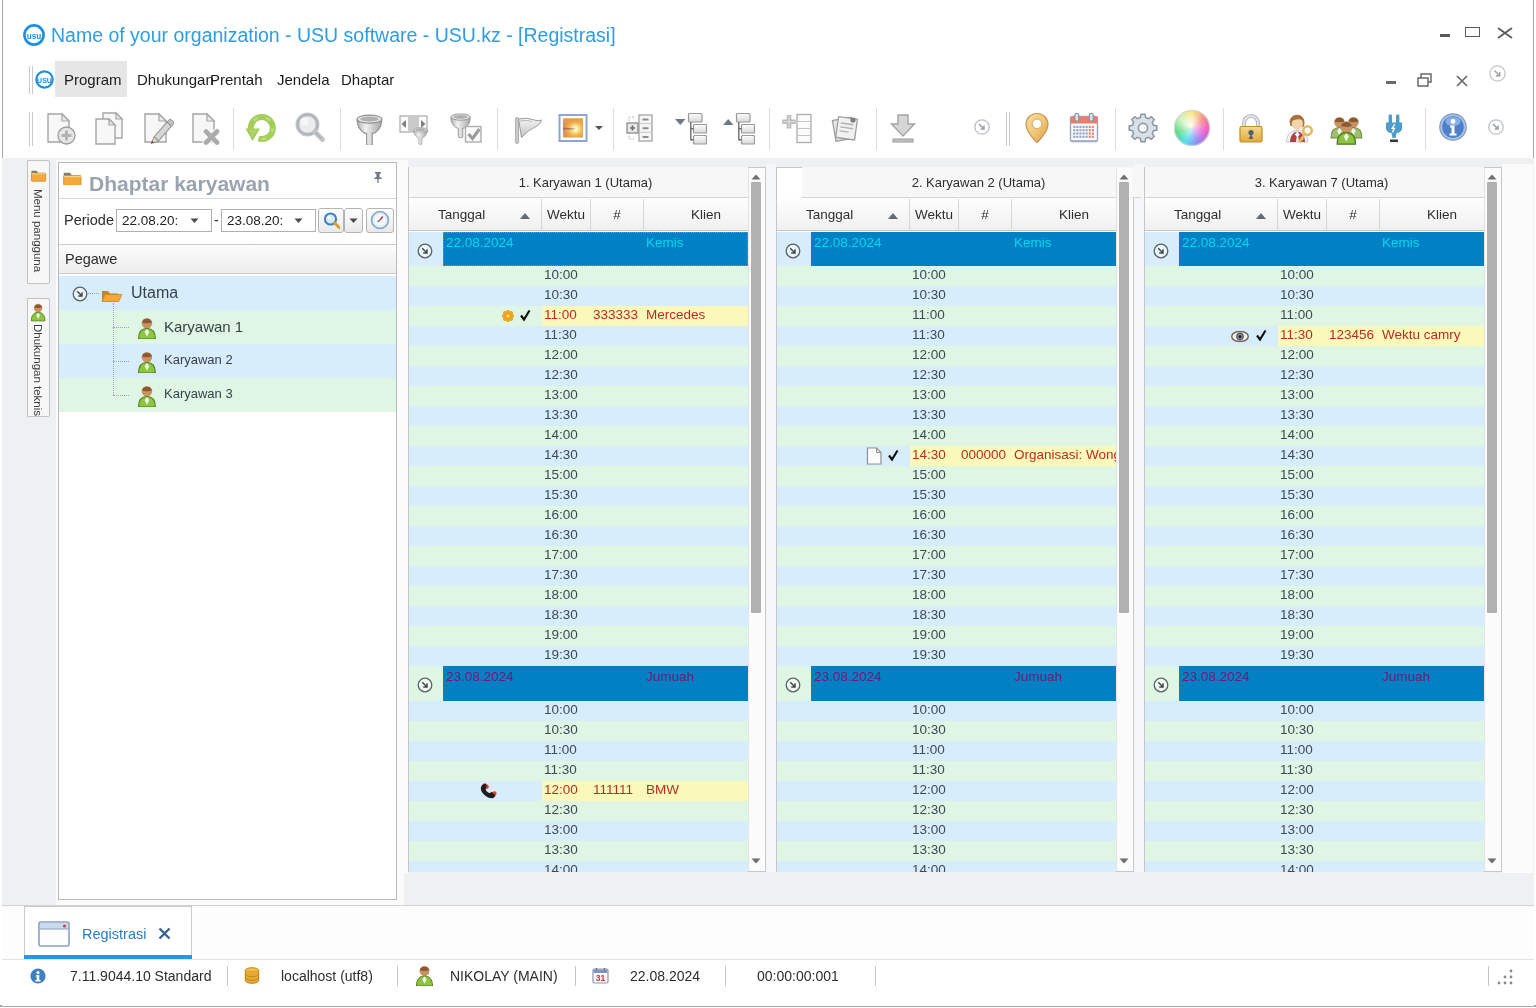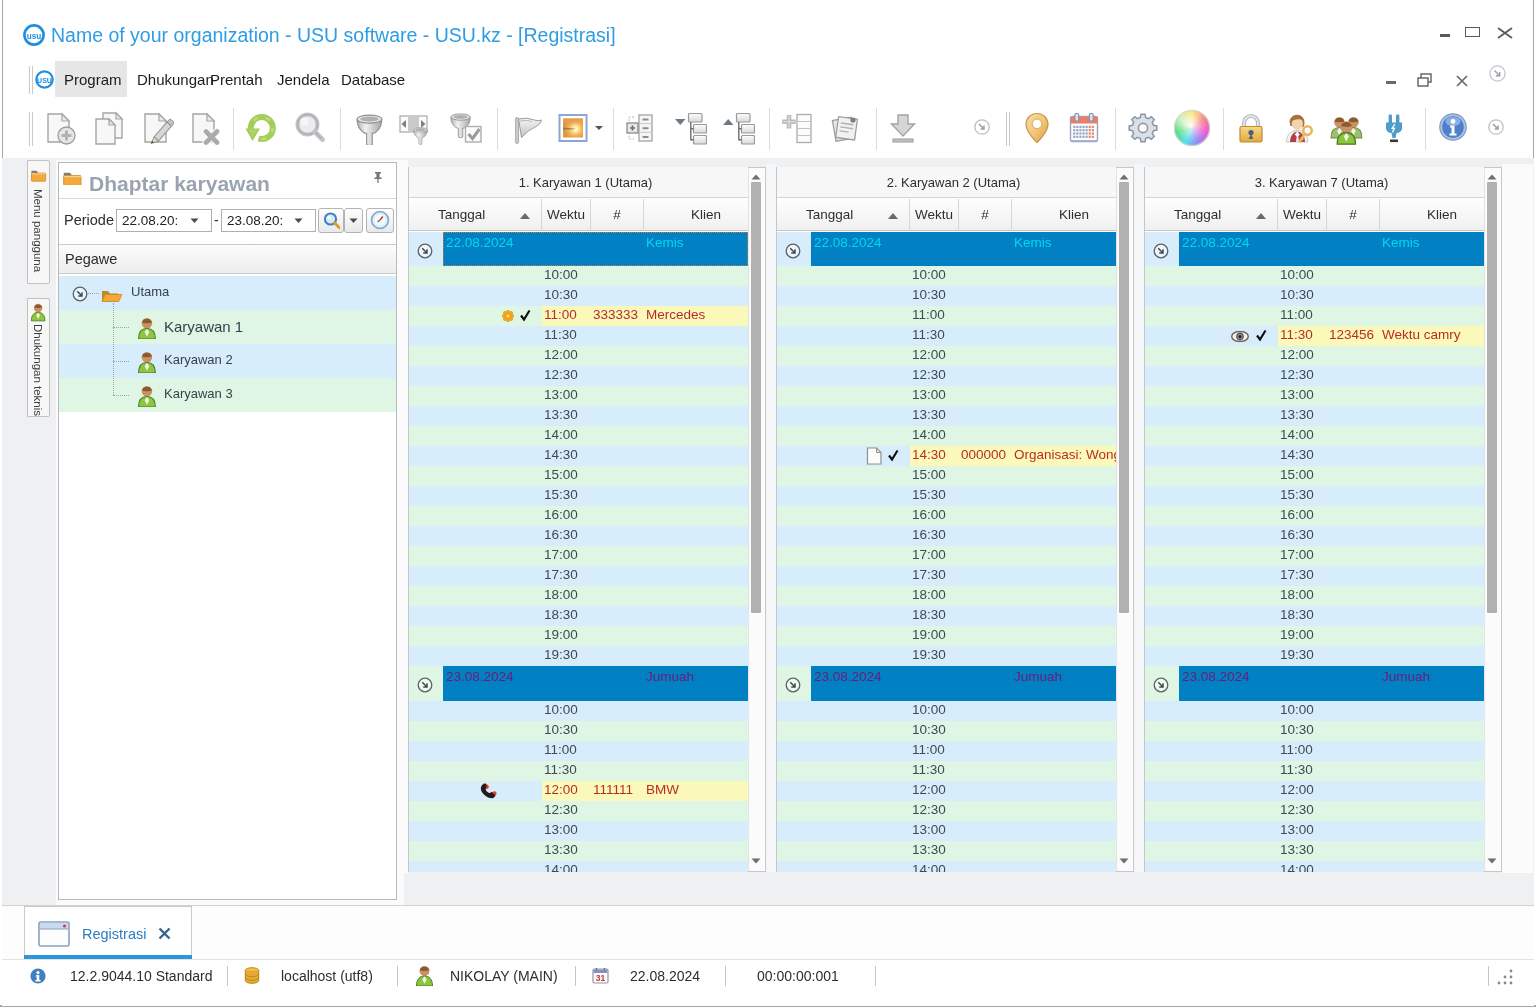--- a/index.html
+++ b/index.html
@@ -55,21 +55,21 @@
 <div class="grip" style="left:32px;top:66px;height:28px"></div>
 <svg class="abs" style="left:35px;top:70px;" width="19" height="19" viewBox="0 0 19 19" xmlns="http://www.w3.org/2000/svg">
     <circle cx="9.5" cy="9.5" r="8.2" fill="#fff" stroke="#1e8fe0" stroke-width="2.2"></circle>
     <text x="9.5" y="12.6" font-size="7" font-weight="bold" fill="#1e8fe0" text-anchor="middle" font-family="Liberation Sans">USU</text>
   </svg>
 <div class="abs" style="left:55px;top:61px;width:72px;height:36px;background:#e6e6e6"></div>
 <div class="abs menuitem" style="left:64px;top:71px;">Program</div>
 <div class="abs menuitem" style="left:137px;top:71px;">Dhukungan</div>
 <div class="abs menuitem" style="left:210px;top:71px;">Prentah</div>
 <div class="abs menuitem" style="left:277px;top:71px;">Jendela</div>
-<div class="abs menuitem" style="left:341px;top:71px;">Database</div>
+<div class="abs menuitem" style="left:341px;top:71px;">Dhaptar</div>
 <div class="abs" style="left:1386px;top:81px;width:10px;height:2.5px;background:#6a6a6a"></div>
 <svg class="abs" style="left:1417px;top:73px;" width="15" height="14" viewBox="0 0 15 14" xmlns="http://www.w3.org/2000/svg">
     <rect x="4" y="1" width="10" height="8" fill="none" stroke="#6a6a6a" stroke-width="1.5"></rect>
     <rect x="1" y="5" width="10" height="8" fill="#fff" stroke="#6a6a6a" stroke-width="1.5"></rect>
   </svg>
 <svg class="abs" style="left:1456px;top:75px;" width="12" height="12" viewBox="0 0 12 12" xmlns="http://www.w3.org/2000/svg">
     <path d="M1 1 L11 11 M11 1 L1 11" stroke="#6a6a6a" stroke-width="1.7"></path>
   </svg>
 <svg class="abs" style="left:1489px;top:65px;" width="17" height="17" viewBox="0 0 17 17" xmlns="http://www.w3.org/2000/svg">
     <circle cx="8.5" cy="8.5" r="7.6" fill="none" stroke="#c3c7cb" stroke-width="1.3"></circle>
@@ -457,21 +457,21 @@
 <div class="abs" style="left:113px;top:395px;width:16px;height:1px;border-top:1px dotted #9aa5ae"></div>
 <div class="abs" style="left:88px;top:293px;width:11px;height:1px;border-top:1px dotted #9aa5ae"></div>
 <svg class="abs" style="left:72px;top:286px;" width="16" height="16" viewBox="0 0 16 16" xmlns="http://www.w3.org/2000/svg">
     <circle cx="8" cy="8" r="6.8" fill="rgba(255,255,255,0.5)" stroke="#5a6268" stroke-width="1.3"></circle>
     <path d="M5.2 5.2 l4.6 4.6 m0.2 -3.6 l0 3.8 l-3.8 0" fill="none" stroke="#444b50" stroke-width="1.5"></path>
   </svg>
 <svg class="abs" style="left:100px;top:285px;" width="23" height="18" viewBox="0 0 23 18" xmlns="http://www.w3.org/2000/svg">
     <path d="M2 16.5 V6 h6 l2 2.5 h8 V 16.5 z" fill="#b98a2e"></path>
     <path d="M2 16.5 l3.2 -7 h16.8 l-3.2 7 z" fill="#f3a93c" stroke="#d08a1e" stroke-width="0.8"></path>
   </svg>
-<div class="abs" style="left:131px;top:284px;font-size:13px;color:#37424c">Utama</div>
+<div class="abs" style="left:131px;top:284px;font-size:16px;color:#37424c">Utama</div>
 <svg class="abs" style="left:137px;top:317px;" width="19" height="22" viewBox="0 0 19 22" xmlns="http://www.w3.org/2000/svg">
     <g transform="translate(0.5 0) scale(1.05)">
       <circle cx="9" cy="6" r="5" fill="#cb9064"></circle>
       <path d="M4.3 5 a5 5 0 0 1 9.4 0 c-1.6 1.3 -7.8 1.3 -9.4 0z" fill="#8a5a30"></path>
       <path d="M1 21 c0 -7 3.5 -10 8 -10 c4.5 0 8 3 8 10 z" fill="#8cc63e" stroke="#4a7a18" stroke-width="1"></path>
       <path d="M9 11.2 l2.2 3.2 l-2.2 4.4 l-2.2 -4.4 z" fill="#f4f8f4" opacity="0.95"></path>
     </g>
   </svg>
 <div class="abs" style="left:164px;top:318px;font-size:15px;color:#37424c">Karyawan 1</div>
 <svg class="abs" style="left:137px;top:351px;" width="19" height="22" viewBox="0 0 19 22" xmlns="http://www.w3.org/2000/svg">
@@ -607,21 +607,21 @@
 </div>
 <div class="sbar abs" style="left:748px;top:168px;width:16px;height:703px"></div>
 <svg class="abs" style="left:751px;top:174px;" width="10" height="6" viewBox="0 0 10 6" xmlns="http://www.w3.org/2000/svg">
     <path d="M5 0.5 L9.5 5.5 H0.5 z" fill="#6f6f6f"></path>
   </svg>
 <svg class="abs" style="left:751px;top:858px;" width="10" height="6" viewBox="0 0 10 6" xmlns="http://www.w3.org/2000/svg">
     <path d="M5 5.5 L9.5 0.5 H0.5 z" fill="#6f6f6f"></path>
   </svg>
 <div class="thumb" style="left:751px;top:182px;width:10px;height:431px"></div>
 <div class="col" style="left:776px;width:358px"></div>
-<div class="coltitle" style="left:777px;width:339px;top:167px">2. Karyawan 2 (Utama)</div>
+<div class="coltitle" style="left:802px;width:339px;top:167px">2. Karyawan 2 (Utama)</div>
 <div class="colhdr" style="left:777px;width:339px;top:198px;height:33px"></div>
 <div class="hcell" style="left:777px;top:199px;width:133px;height:32px;padding-left:29px">Tanggal</div>
 <svg class="abs" style="left:887px;top:212px;" width="12" height="8" viewBox="0 0 12 8" xmlns="http://www.w3.org/2000/svg">
     <path d="M6 1 L11 7 H1 z" fill="#5f6a72"></path>
   </svg>
 <div class="hcell" style="left:910px;top:199px;width:49px;height:32px;text-align:center">Wektu</div>
 <div class="hcell" style="left:959px;top:199px;width:53px;height:32px;text-align:center">#</div>
 <div class="hcell" style="left:1012px;top:199px;width:104px;height:32px;text-align:right;padding-right:27px;border-right:none">Klien</div>
 <div class="rows abs" style="left:777px;top:232px;width:339px;height:640px;background:#fff">
 <div class="row stb" style="top:0px;height:34px"></div>
@@ -836,21 +836,21 @@
 <svg class="abs" style="left:158px;top:927px;" width="13" height="13" viewBox="0 0 13 13" xmlns="http://www.w3.org/2000/svg">
     <path d="M1.5 1.5 L11.5 11.5 M11.5 1.5 L1.5 11.5" stroke="#36648f" stroke-width="2.4"></path>
   </svg>
 <div class="abs" style="left:24px;top:955px;width:168px;height:3.5px;background:#2a97dd"></div>
 <div class="abs" style="left:2px;top:959px;width:1532px;height:47px;background:#fff;border-top:1px solid #e2e2e2"></div>
 <svg class="abs" style="left:30px;top:968px;" width="16" height="16" viewBox="0 0 16 16" xmlns="http://www.w3.org/2000/svg">
     <circle cx="8" cy="8" r="7.6" fill="#3d7fc1"></circle>
     <circle cx="8" cy="4.6" r="1.6" fill="#fff"></circle>
     <path d="M6.3 7 h3 v5 h1.3 v1.6 h-5.2 v-1.6 h1.3 v-3.4 h-1.3 z" fill="#fff"></path>
   </svg>
-<div class="abs statustext" style="left:70px;top:968px;">12.2.9044.10 Standard</div>
+<div class="abs statustext" style="left:70px;top:968px;">7.11.9044.10 Standard</div>
 <svg class="abs" style="left:244px;top:967px;" width="16" height="17" viewBox="0 0 16 17" xmlns="http://www.w3.org/2000/svg">
     <ellipse cx="8" cy="3.4" rx="6.7" ry="2.7" fill="#f0c54a" stroke="#b8860b" stroke-width="1"></ellipse>
     <path d="M1.3 3.4 v10.2 c0 1.5 3 2.7 6.7 2.7 s6.7 -1.2 6.7 -2.7 V3.4" fill="#e8a838" stroke="#b8860b" stroke-width="1"></path>
     <path d="M1.3 7 c0 1.5 3 2.7 6.7 2.7 s6.7 -1.2 6.7 -2.7 M1.3 10.6 c0 1.5 3 2.7 6.7 2.7 s6.7 -1.2 6.7 -2.7" fill="none" stroke="#b8860b" stroke-width="0.9"></path>
   </svg>
 <div class="abs statustext" style="left:281px;top:968px;">localhost (utf8)</div>
 <svg class="abs" style="left:415px;top:965px;" width="18" height="21" viewBox="0 0 18 21" xmlns="http://www.w3.org/2000/svg">
     <g transform="translate(0.5 0) scale(1.0)">
       <circle cx="9" cy="6" r="5" fill="#cb9064"></circle>
       <path d="M4.3 5 a5 5 0 0 1 9.4 0 c-1.6 1.3 -7.8 1.3 -9.4 0z" fill="#8a5a30"></path>

